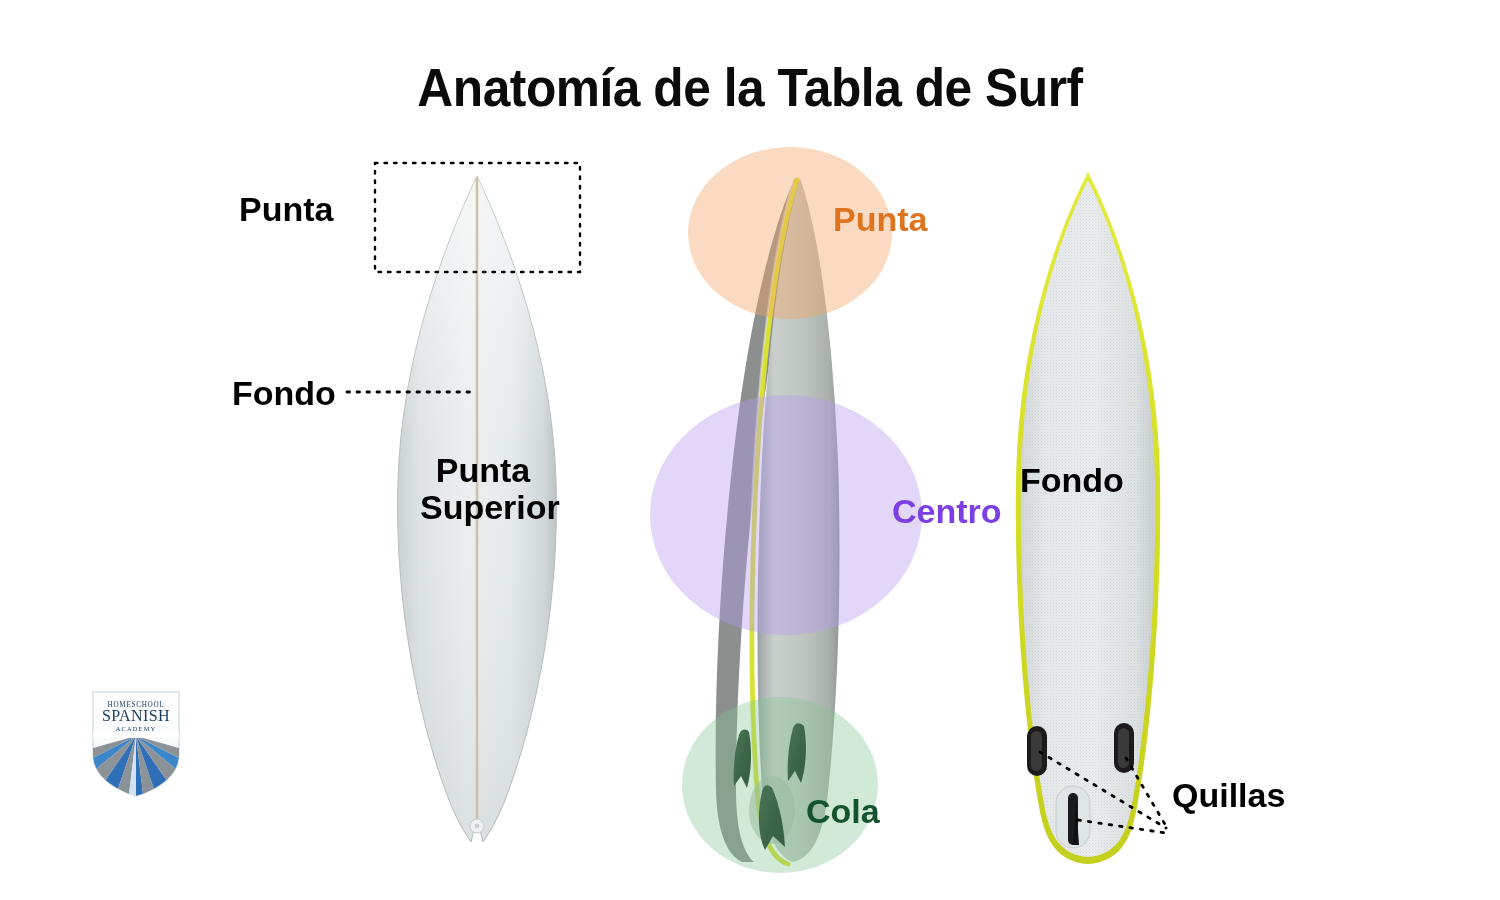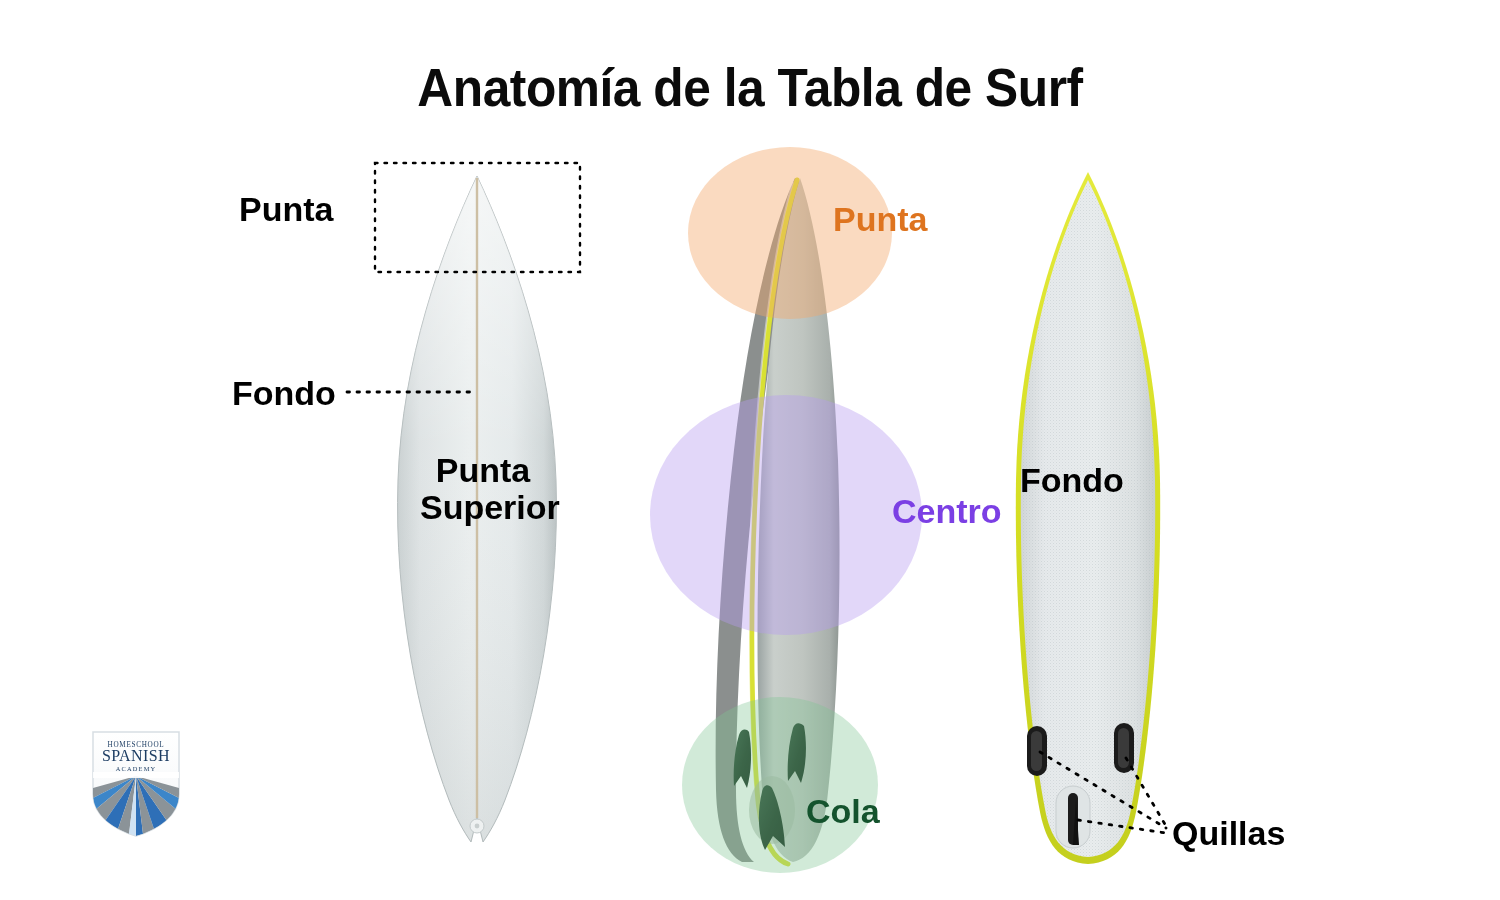--- a/index.html
+++ b/index.html
@@ -29,38 +29,38 @@
     font-size:34px;
     font-weight:bold;
     color:#000000;
     white-space:nowrap;
     line-height:1.08;
   }
   .lbl-punta-left { left:239px; top:191px; }
   .lbl-alma       { left:232px; top:375px; }
   .lbl-parte      { left:420px; top:452px; text-align:center; width:126px; }
   .lbl-fondo      { left:1020px; top:462px; }
-  .lbl-quillas    { left:1172px; top:815px; }
+  .lbl-quillas    { left:1172px; top:777px; }
 
   .lbl-color {
     position:absolute;
     font-size:34px;
     font-weight:bold;
     white-space:nowrap;
   }
   .lbl-punta-mid { left:833px; top:200px; color:#de741f; }
   .lbl-centro    { left:892px; top:492px; color:#7b3fe4; }
   .lbl-cola      { left:806px; top:784px; color:#14532d;margin-top:8px; }
 
   
   svg.layer { position:absolute; left:0; top:0; width:1500px; height:900px; overflow:visible; }
   svg.layer.behind { z-index:1; }
   svg.layer.front  { z-index:3; }
 
-  .logo-wrap { position:absolute; left:85px; top:728px; width:102px; height:112px;text-decoration:underline; }
+  .logo-wrap { position:absolute; left:85px; top:688px; width:102px; height:112px;text-decoration:underline; }
 </style>
 </head>
 <body>
 
 <div id="stage">
 
   <div class="title">Anatomía de la Tabla de Surf</div>
 
   <svg class="layer behind" viewBox="0 0 1500 900">
     <defs>

